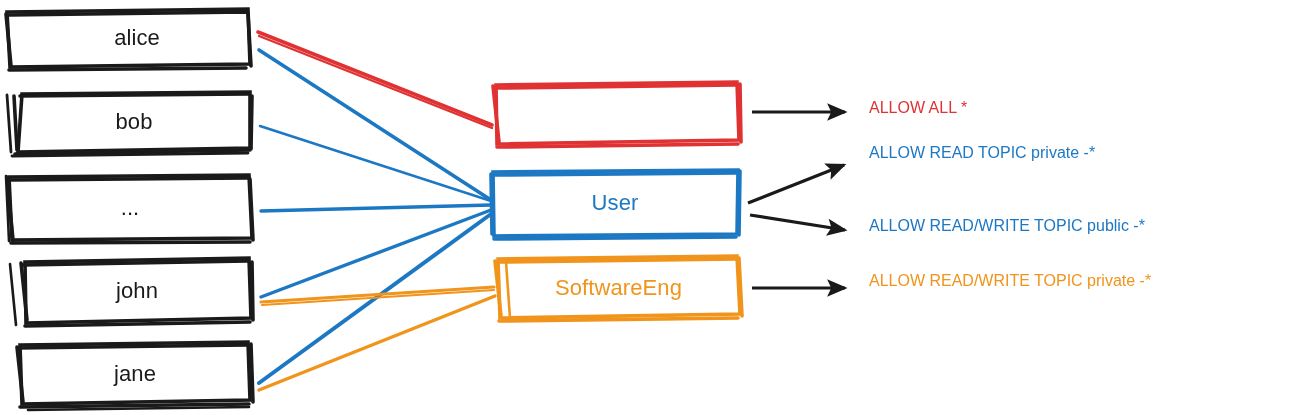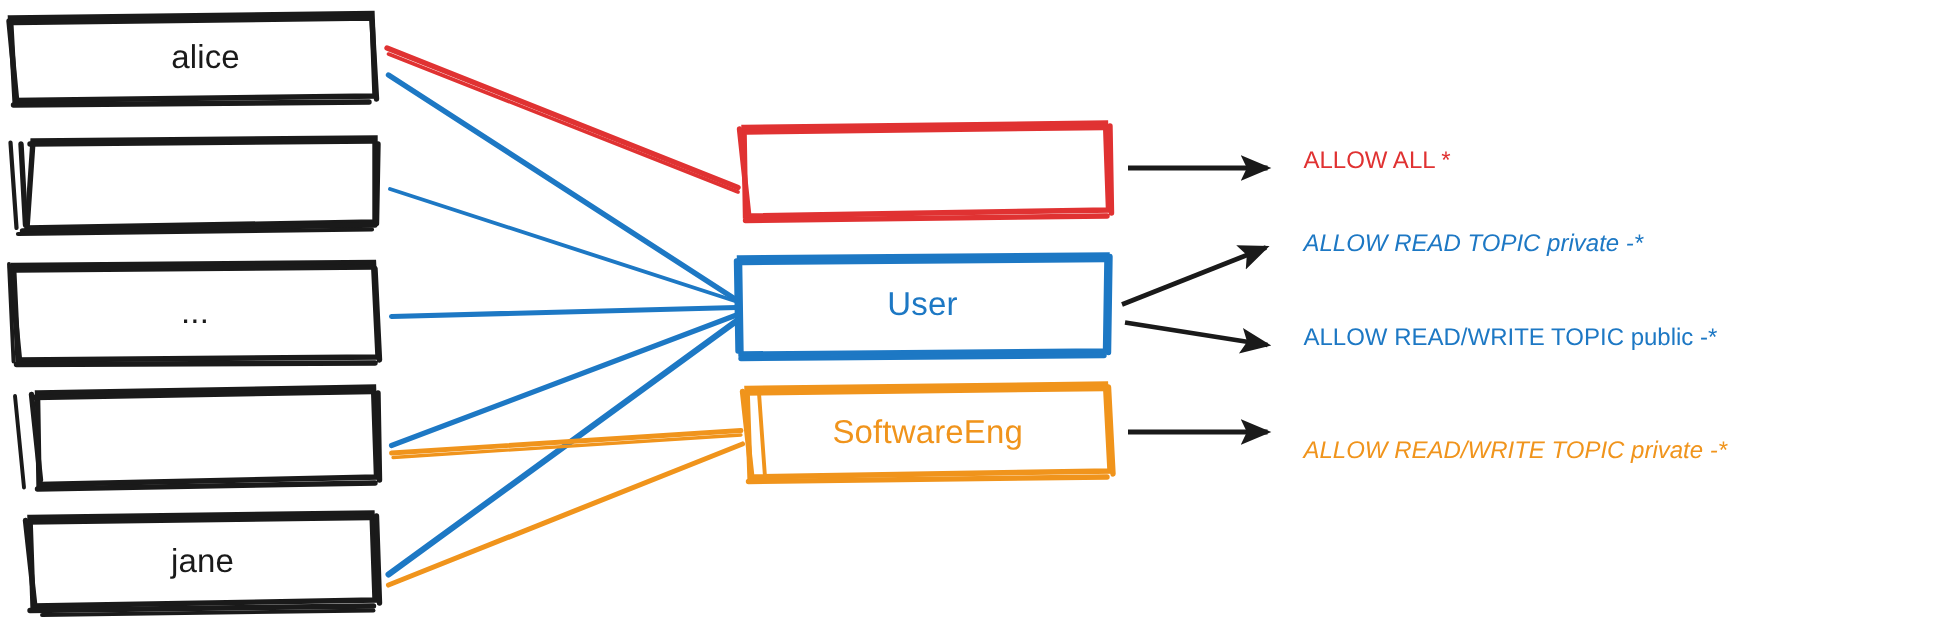--- a/index.html
+++ b/index.html
@@ -147,40 +147,46 @@
       <line x1="750" y1="215" x2="845" y2="230" stroke="#1a1a1a" stroke-width="3.2" marker-end="url(#arrowhead)"></line>
     </g>
     <g>
       <line x1="752" y1="288" x2="845" y2="288" stroke="#1a1a1a" stroke-width="3.2" marker-end="url(#arrowhead)"></line>
     </g>
   </svg>
 
   <div class="node user-node" style="left:7px; top:9px; width:244px; height:58px;padding-left:16px;">
     <span class="node-label">alice</span>
   </div>
+  <div class="node user-node" style="left:16px; top:92px; width:236px; height:60px;">
+    <span class="node-label">bob</span>
+  </div>
   <div class="node user-node" style="left:8px; top:175px; width:244px; height:65px;">
     <span class="node-label">...</span>
+  </div>
+  <div class="node user-node" style="left:22px; top:259px; width:230px; height:64px;">
+    <span class="node-label">john</span>
   </div>
   <div class="node user-node" style="left:18px; top:343px; width:234px; height:61px;">
     <span class="node-label">jane</span>
   </div>
 
   <div class="node role-user" style="left:492px; top:170px; width:246px; height:66px;">
     <span class="node-label">User</span>
   </div>
   <div class="node role-softeng" style="left:496px; top:257px; width:245px; height:62px;">
     <span class="node-label">SoftwareEng</span>
   </div>
 
   <div class="perm perm-red" style="left:869px; top:100px;">
     <span>ALLOW ALL *</span>
   </div>
-  <div class="perm perm-blue" style="left:869px; top:155px;font-style:italic;">
+  <div class="perm perm-blue" style="left:869px; top:145px;">
     <span>ALLOW READ TOPIC private -*</span>
   </div>
   <div class="perm perm-blue" style="left:869px; top:218px;">
     <span>ALLOW READ/WRITE TOPIC public -*</span>
   </div>
-  <div class="perm perm-orange" style="left:869px; top:293px;font-style:italic;">
+  <div class="perm perm-orange" style="left:869px; top:273px;">
     <span>ALLOW READ/WRITE TOPIC private -*</span>
   </div>
 
 </div>
 
 </body></html>

